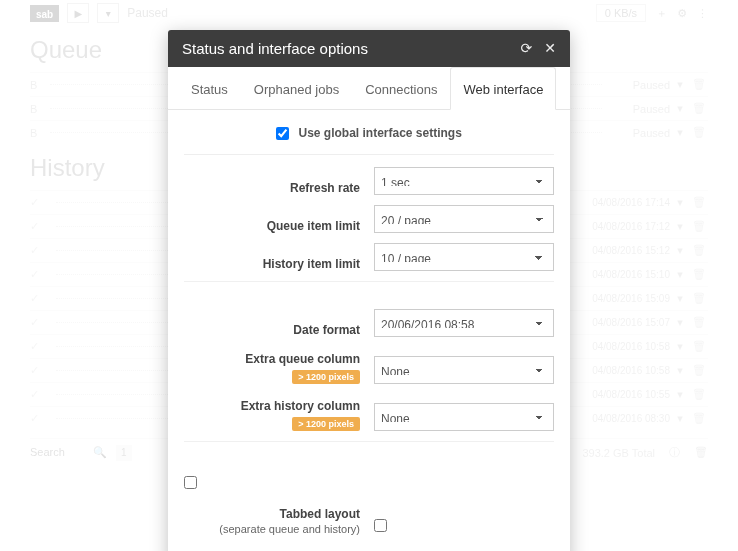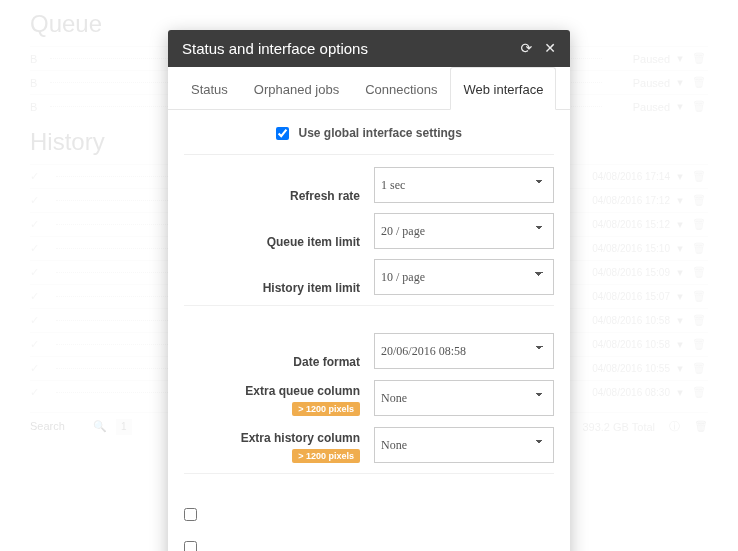--- a/index.html
+++ b/index.html
@@ -146,41 +146,52 @@
     display: block; font-weight: 400; font-size: 11px; color: #666; margin-top: 2px;
   }
   .frow .lbl .badge {
     display: inline-block; margin-top: 4px;
     background: #f0ad4e; color: #fff;
     font-size: 9px; font-weight: 600;
     padding: 2px 6px; border-radius: 2px; margin-left: 27px;
   }
   .frow .ctrl { flex: 1; }
   .frow select {
-    width: 100%; height: 36px;
+    width: 100%; height: 28px;
     border: 1px solid #ccc; background: #fff;
     font-size: 12px; color: #555;
     padding: 8px 6px;
     appearance: none;
     background-image: linear-gradient(45deg, transparent 50%, #555 50%),
                       linear-gradient(135deg, #555 50%, transparent 50%);
     background-position: calc(100% - 14px) 12px, calc(100% - 10px) 12px;
     background-size: 4px 4px, 4px 4px;
     background-repeat: no-repeat;
-    font-family: Liberation Serif, serif;
   }
   .frow input[type=checkbox] { margin-top: 7px; }
 
   .gap { height: 14px; border-top: 1px solid #f0f0f0; margin: 6px 0 14px 0; }
 
 </style>
 </head>
 <body>
 
 <div class="bg">
+  <div class="bg-topbar">
+    <span class="logo">sab</span>
+    <span class="bg-play">▶</span>
+    <span class="bg-play">▾</span>
+    <span class="bg-pausedlbl">Paused</span>
+    <div class="bg-topbar-right">
+      <span class="rate-box">0 KB/s</span>
+      <span>＋</span>
+      <span>⚙</span>
+      <span>⋮</span>
+    </div>
+  </div>
 
   <div class="sectitle">Queue</div>
   <div id="queue-rows">
       <div class="bg-row">
         <span class="b">B</span>
         <span class="dots"></span>
         <span class="statustxt">Paused</span>
         <span class="menu">▾</span>
         <span class="del">🗑</span>
       </div>
@@ -344,17 +355,21 @@
       </div>
       <div class="ctrl"><select><option>None</option></select></div>
     </div>
 
     <div class="gap"></div>
 
     <div class="frow">
       <div class="ctrl"><input type="checkbox" id="cb-compact" style=""></div>
     </div>
     <div class="frow">
+      <div class="lbl">
+        <span>Tabbed layout</span>
+        <span class="sub">(separate queue and history)</span>
+      </div>
       <div class="ctrl"><input type="checkbox" id="cb-tabbed" style=""></div>
     </div>
 
   </div>
 </div>
 
 </body></html>

